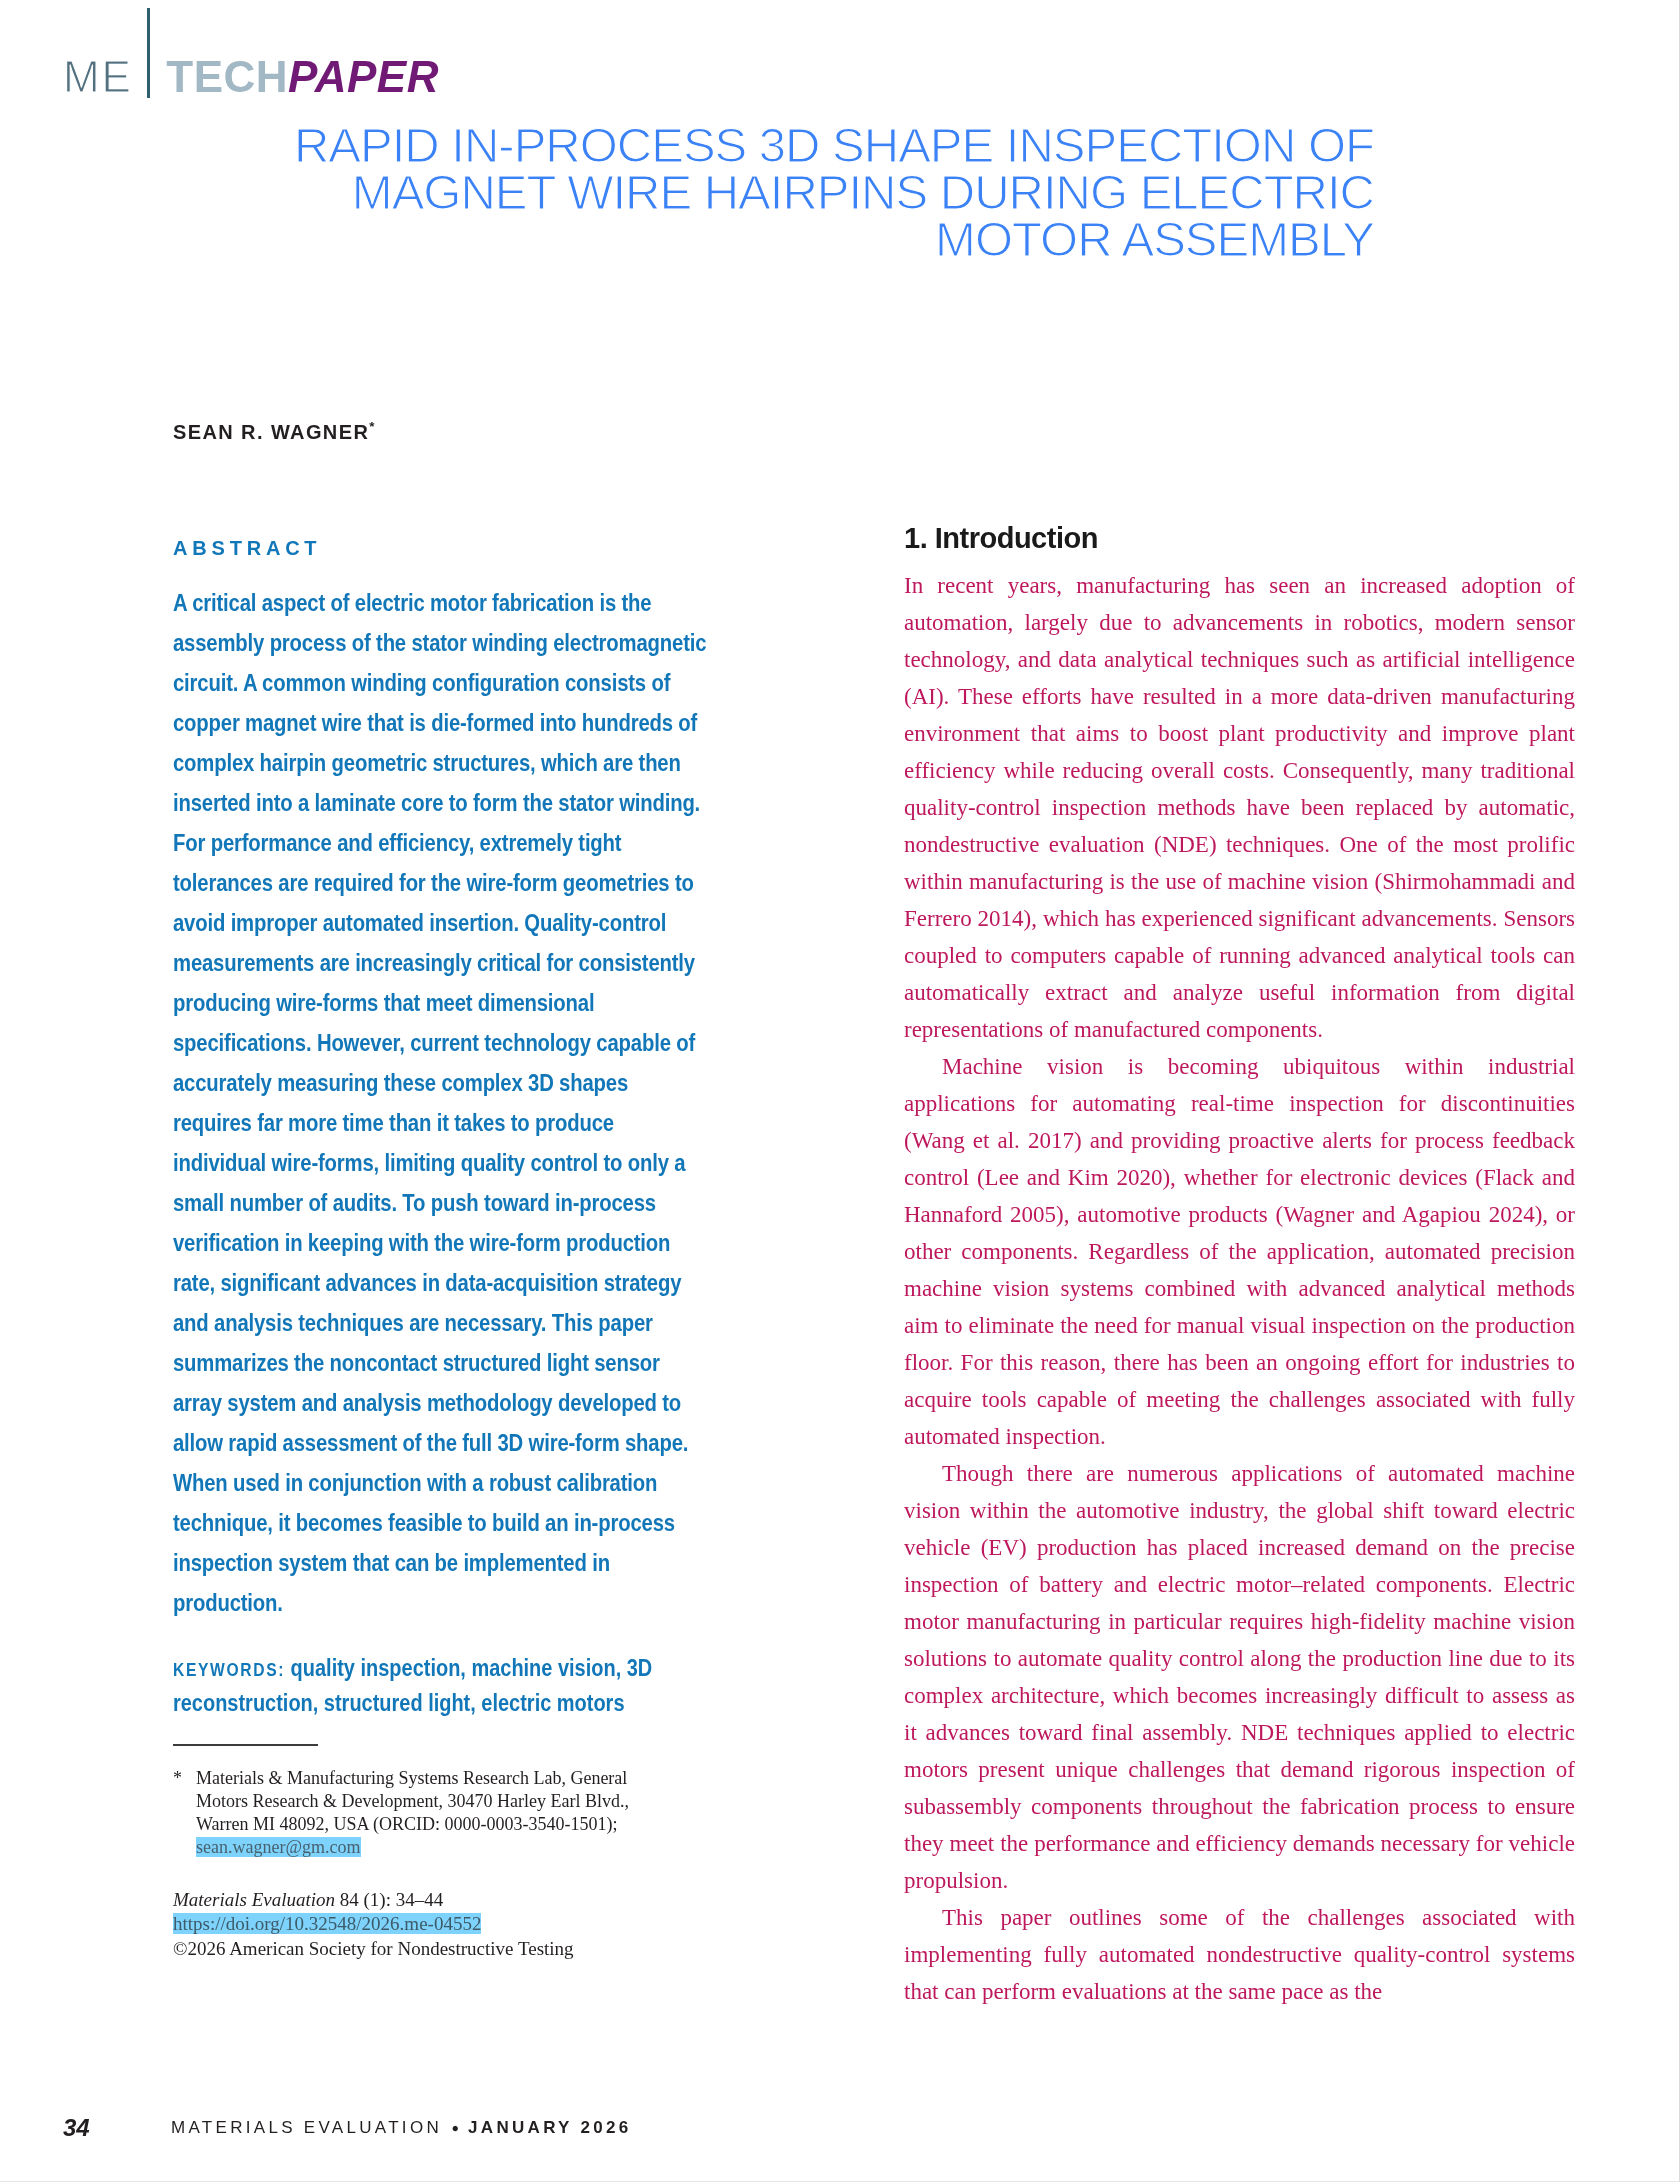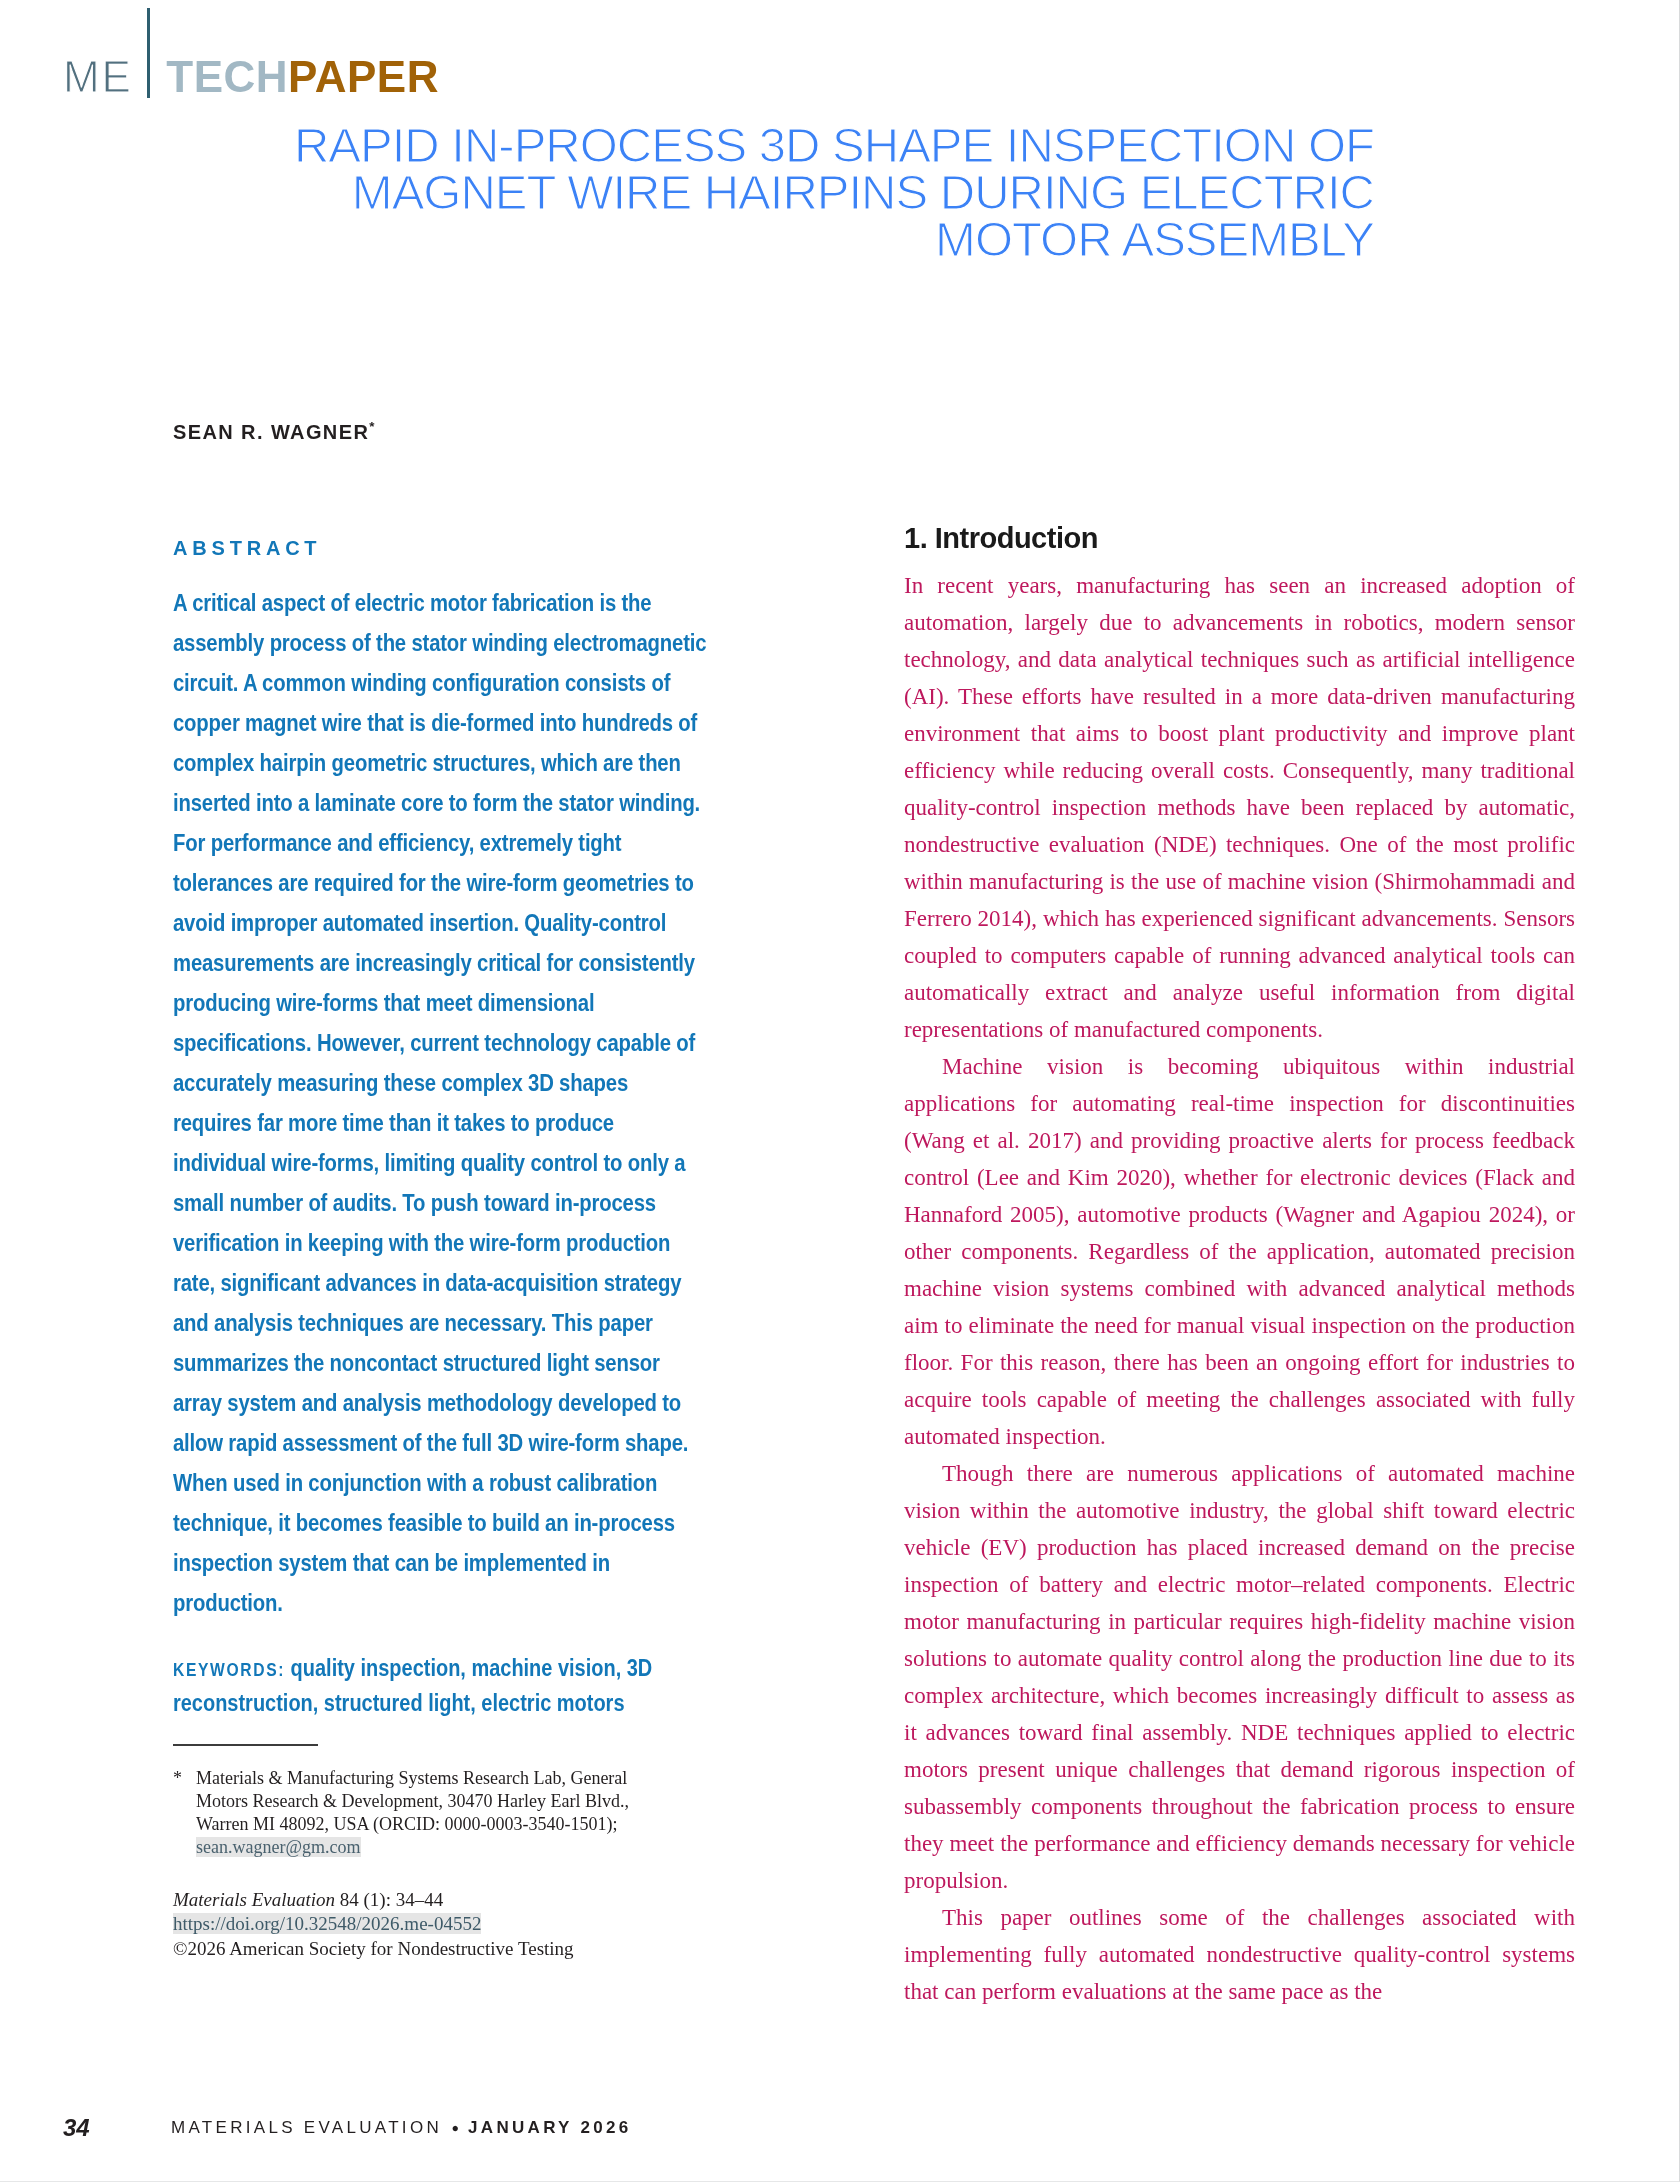--- a/index.html
+++ b/index.html
@@ -23,21 +23,21 @@
     font-weight: 200;
     font-size: 44px;
     line-height: 0.95;
     color: #52707f;
     letter-spacing: 1.9px;
     -webkit-text-stroke: 1.1px #ffffff;
   }
   .masthead .bar { width: 2.9px; height: 90px; background: #2f5f70; margin: 0 16.3px 0 14.3px; align-self: flex-start; }
   .masthead .brand { font-family: "Liberation Sans", sans-serif; font-weight: bold; font-size: 44px; line-height: 0.95; letter-spacing: 0.5px; }
   .masthead .tech  { color: #a2b8c4; }
-  .masthead .paper { color: #a16207; }
+  .masthead .paper { color: #701a75; font-style: italic; }
 
   
   .title {
     position: absolute; top: 122px; left: 170px; width: 1204px;
     font-family: "Liberation Sans", sans-serif;
     font-weight: 200;
     font-size: 49px;
     line-height: 47px;
     letter-spacing: -1px;
     color: #3b82f6;
@@ -68,21 +68,21 @@
   }
   .keywords {
     font-family: "Liberation Sans", sans-serif;
     font-weight: bold; color: #1277b8; margin: 29px 0 0 0;
     font-size: 23px; line-height: 32.5px;
   }
   .kw-label { font-size: 18px; letter-spacing: 1.9px; }
   .rule { width: 145px; border: 0; border-top: 2.4px solid #3c3c3c; margin: 25px 0 21px 0; }
   .footnote { display: flex; font-size: 18px; line-height: 23px; color: #231f20; width: 507px; }
   .fn-marker { width: 23px; flex: 0 0 23px; }
-  .hl { background: #e5e5e5; color: #49616e; text-decoration: none; cursor: pointer; }
+  .hl { background: #7dd3fc; color: #49616e; text-decoration: none; cursor: pointer; }
   .citation { margin-top: 29px; font-size: 19px; line-height: 24.4px; color: #231f20; }
   .citation .doi { color: #3e5a68; }
 
   
   .right-col { position: absolute; top: 522px; left: 904px; width: 671px; }
   .intro-head {
     font-family: Liberation Sans, sans-serif;
     font-weight: bold; font-size: 29px; letter-spacing: -0.5px;
     color: #1a1a1a; margin: 0 0 11.5px 0;
   }

